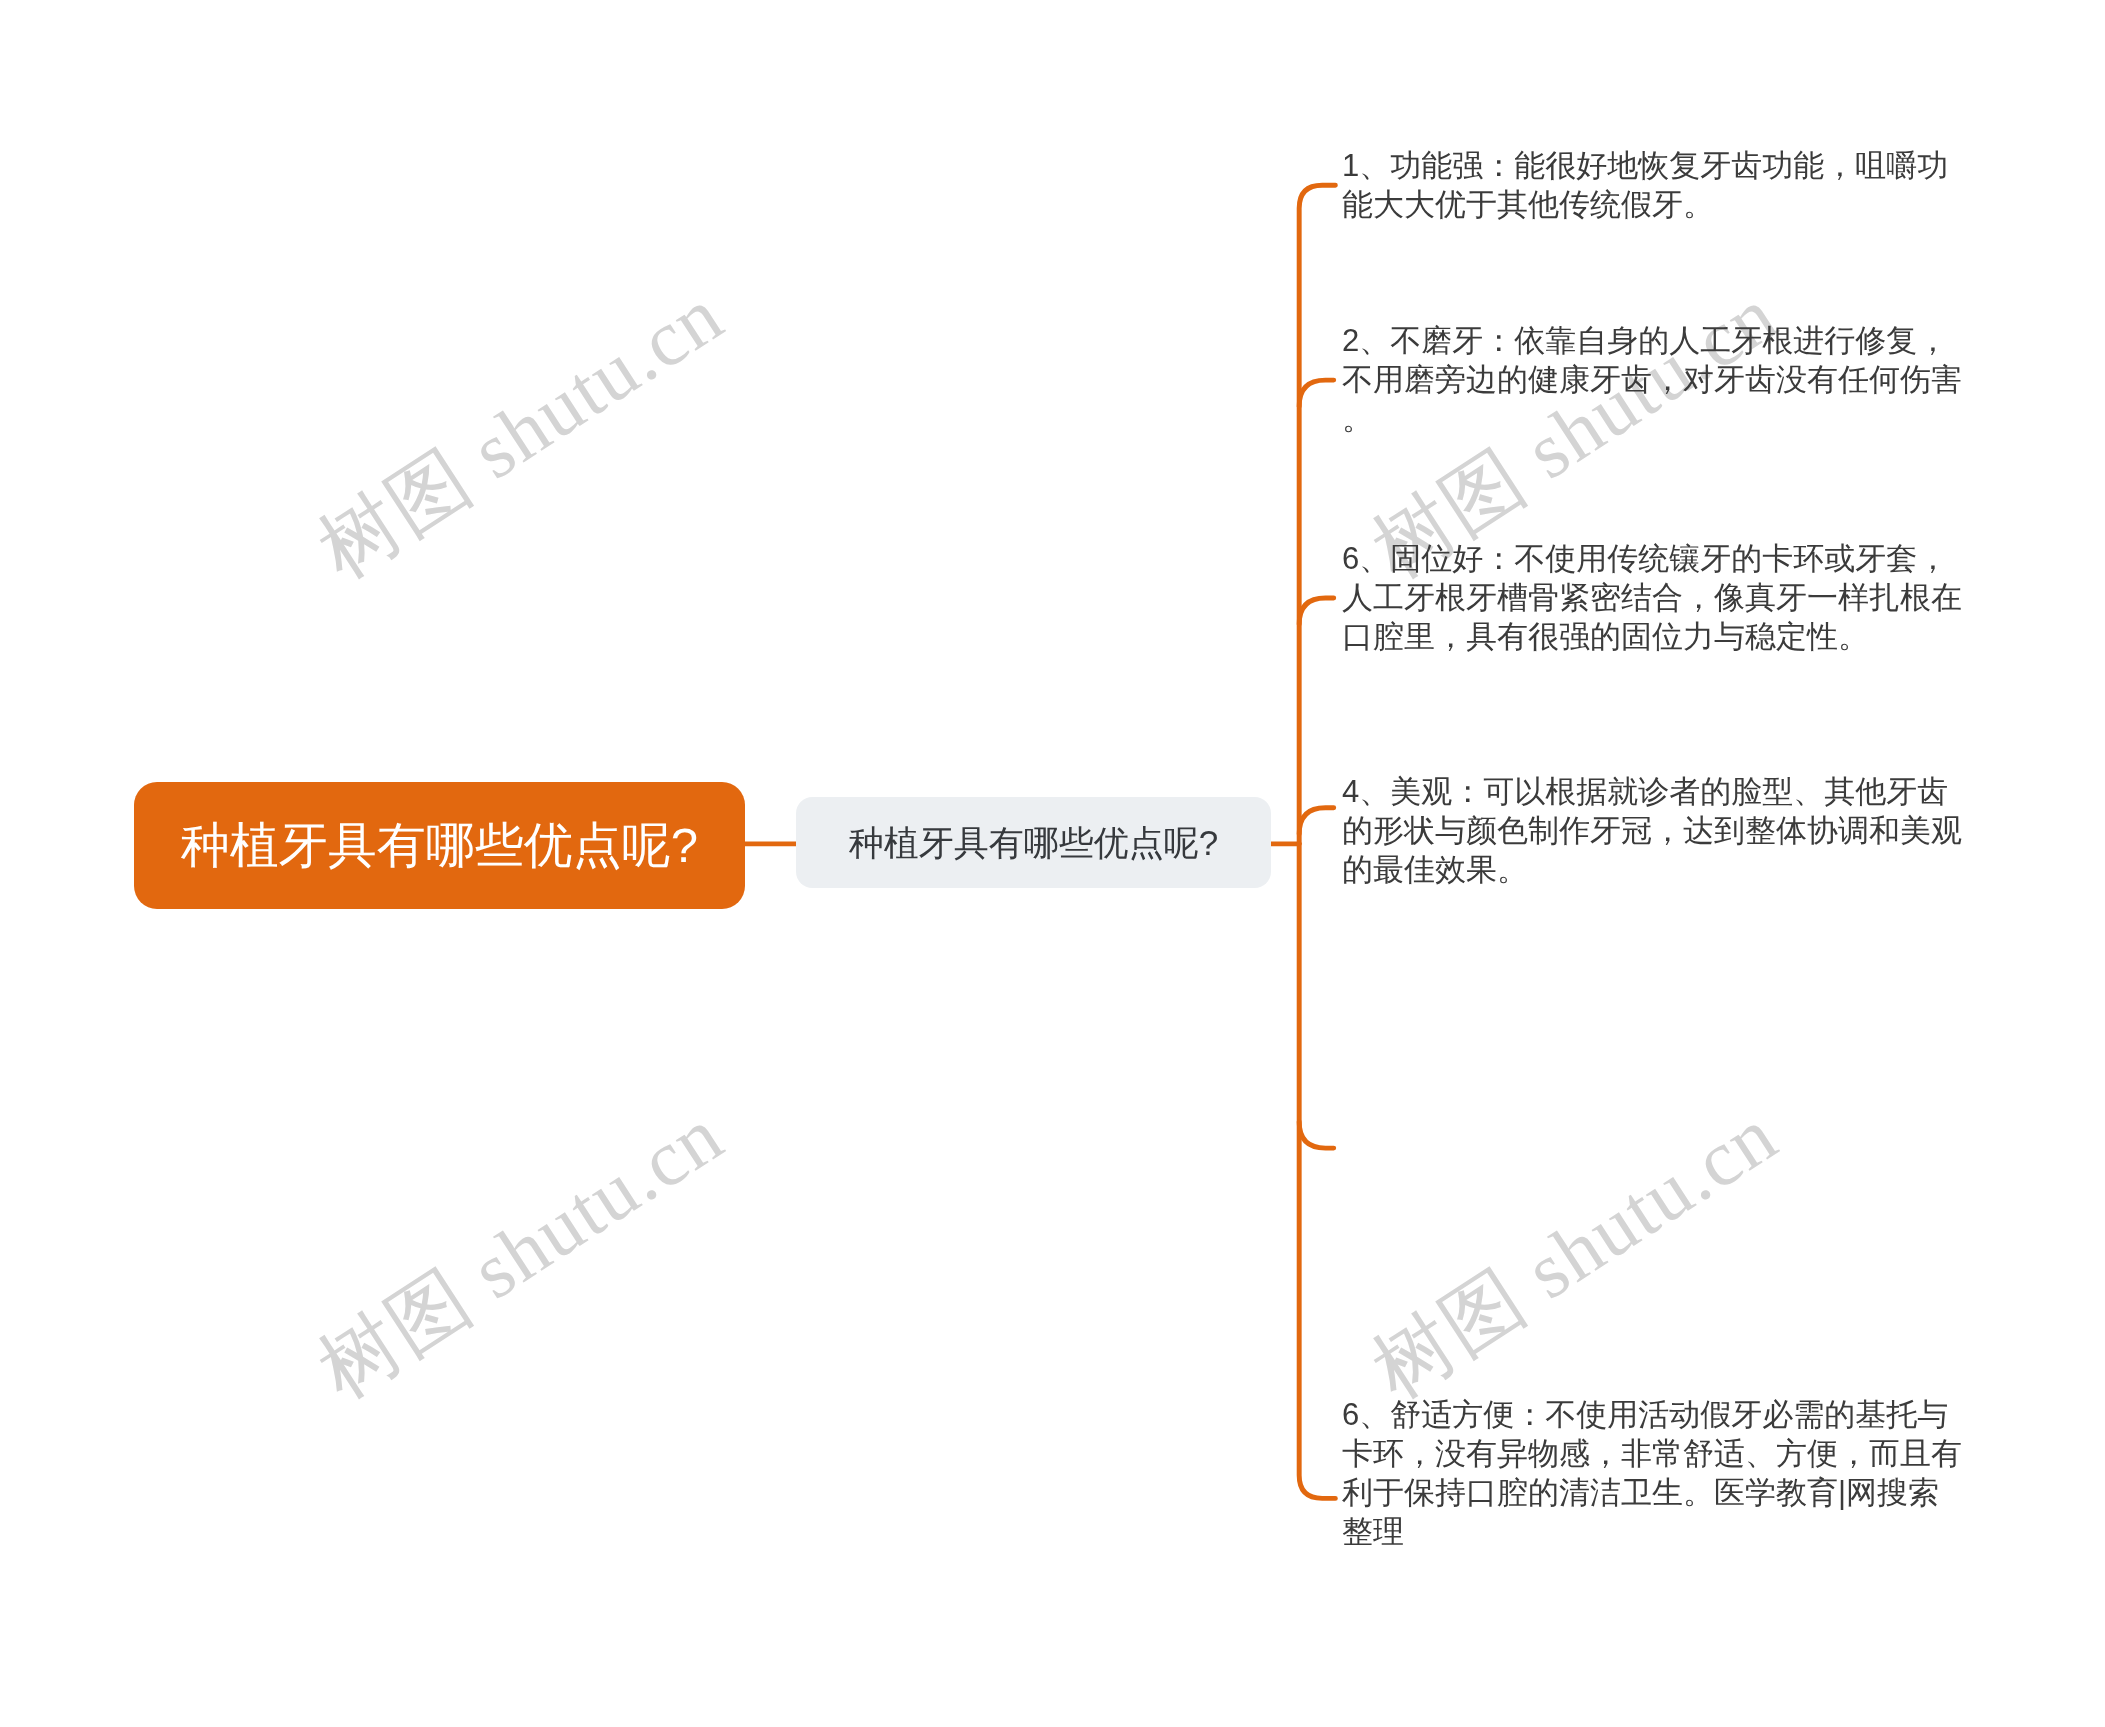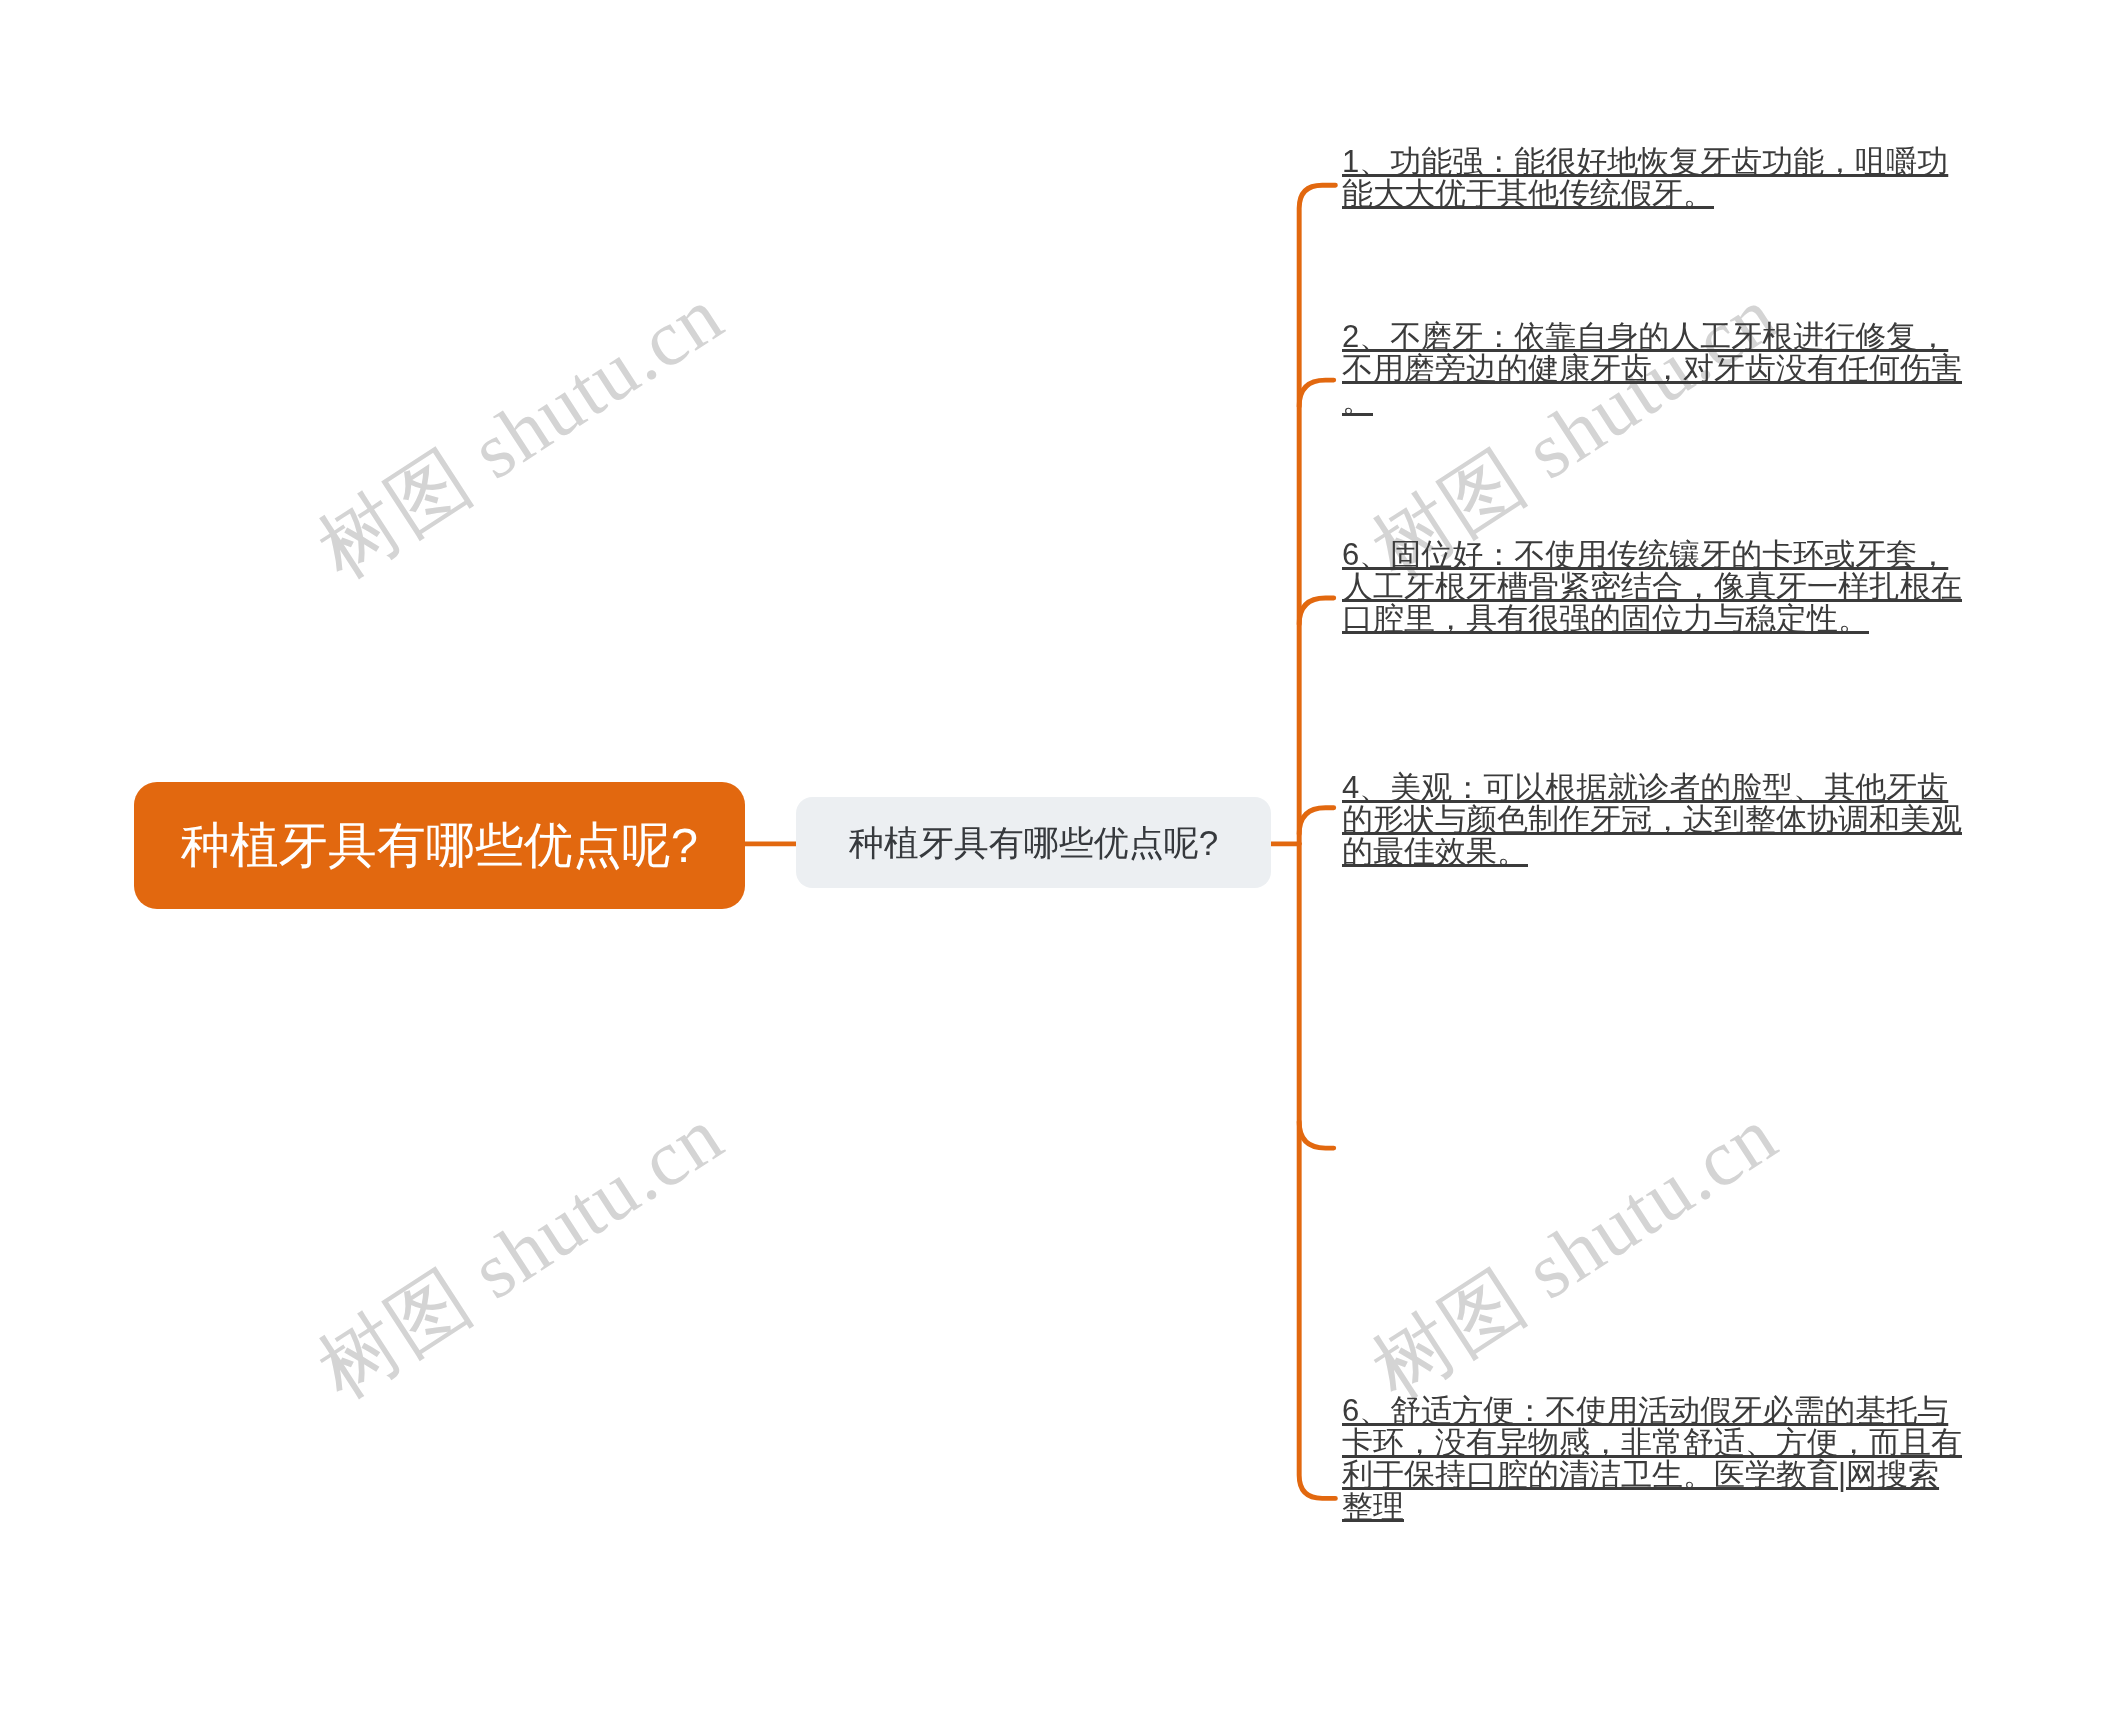--- a/index.html
+++ b/index.html
@@ -63,25 +63,24 @@
     color:var(--child-node-text);
     font-size:35px;
     line-height:1;
     white-space:nowrap;
   }
 
   
   .branch{
     position:absolute;left:1342px;width:683px;
     font-size:31px;
-    line-height:32px;
+    line-height:39px;
     color:var(--branch-text);
     white-space:pre-line;
     z-index:3;
-    text-decoration:underline;
   }
   #branch-1{top:146px;}
   #branch-2{top:321px;}
   #branch-3{top:539px;}
   #branch-4{top:748px;margin-top:24px;}
   #branch-5{top:970px;}
   #branch-6{top:1395px;}
 </style>
 </head>
 <body>

